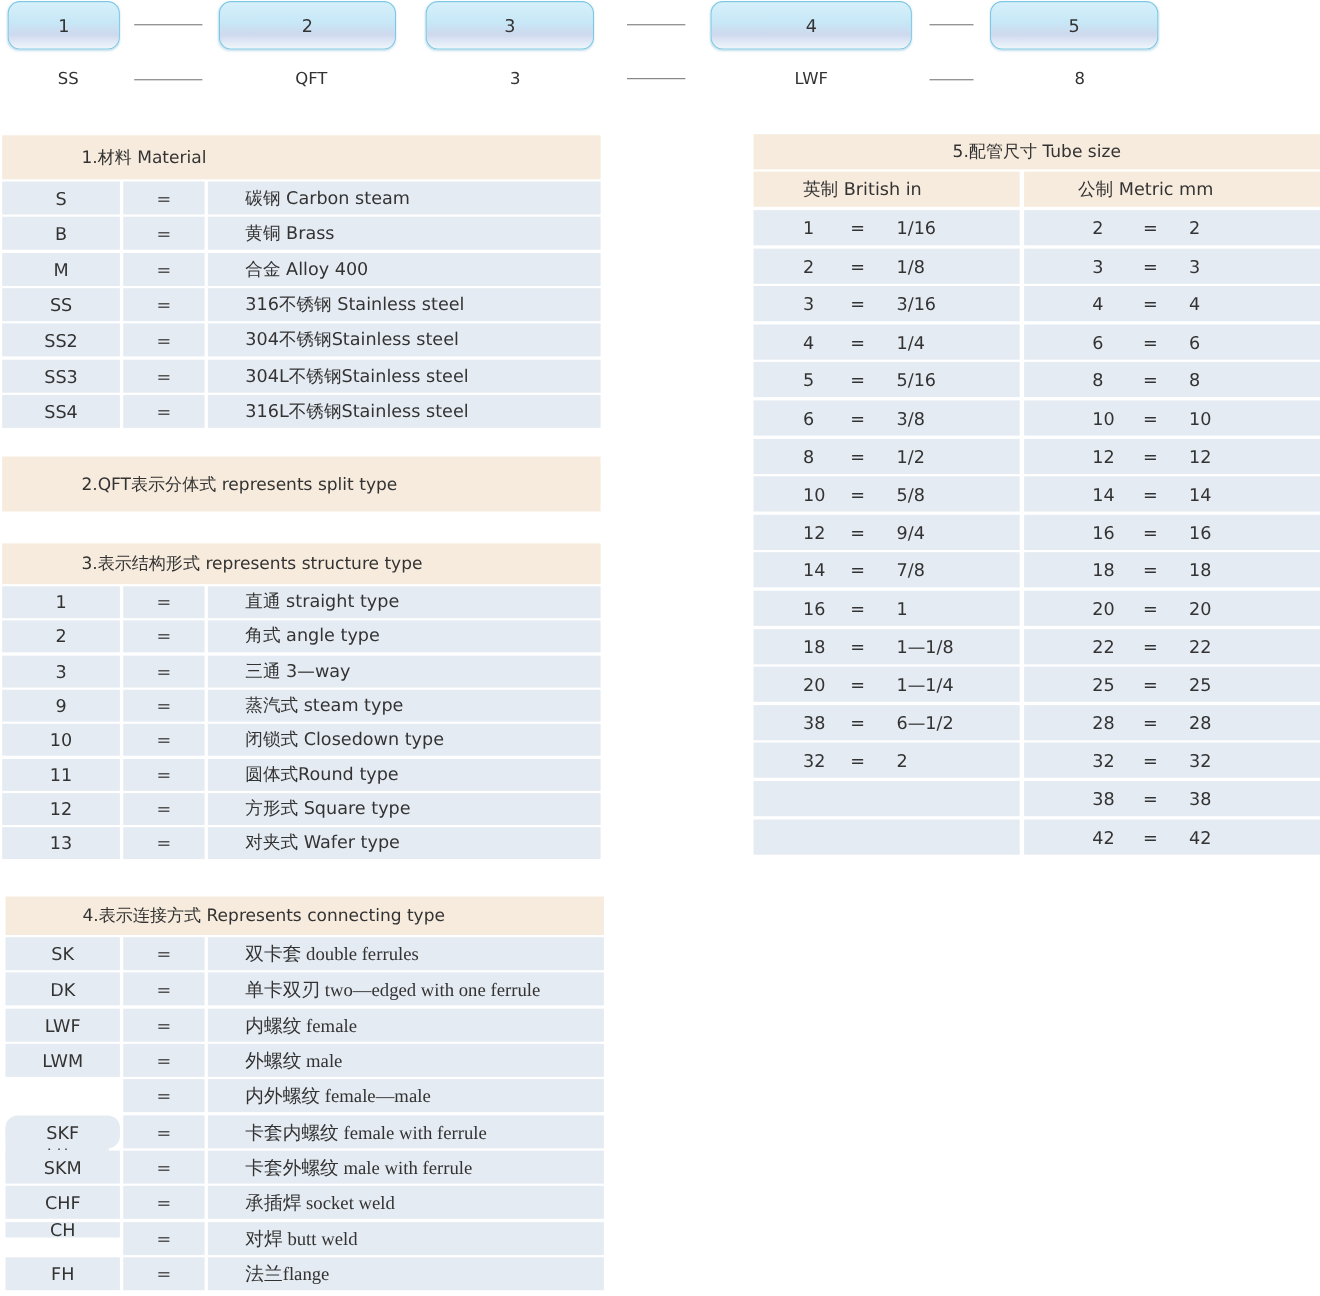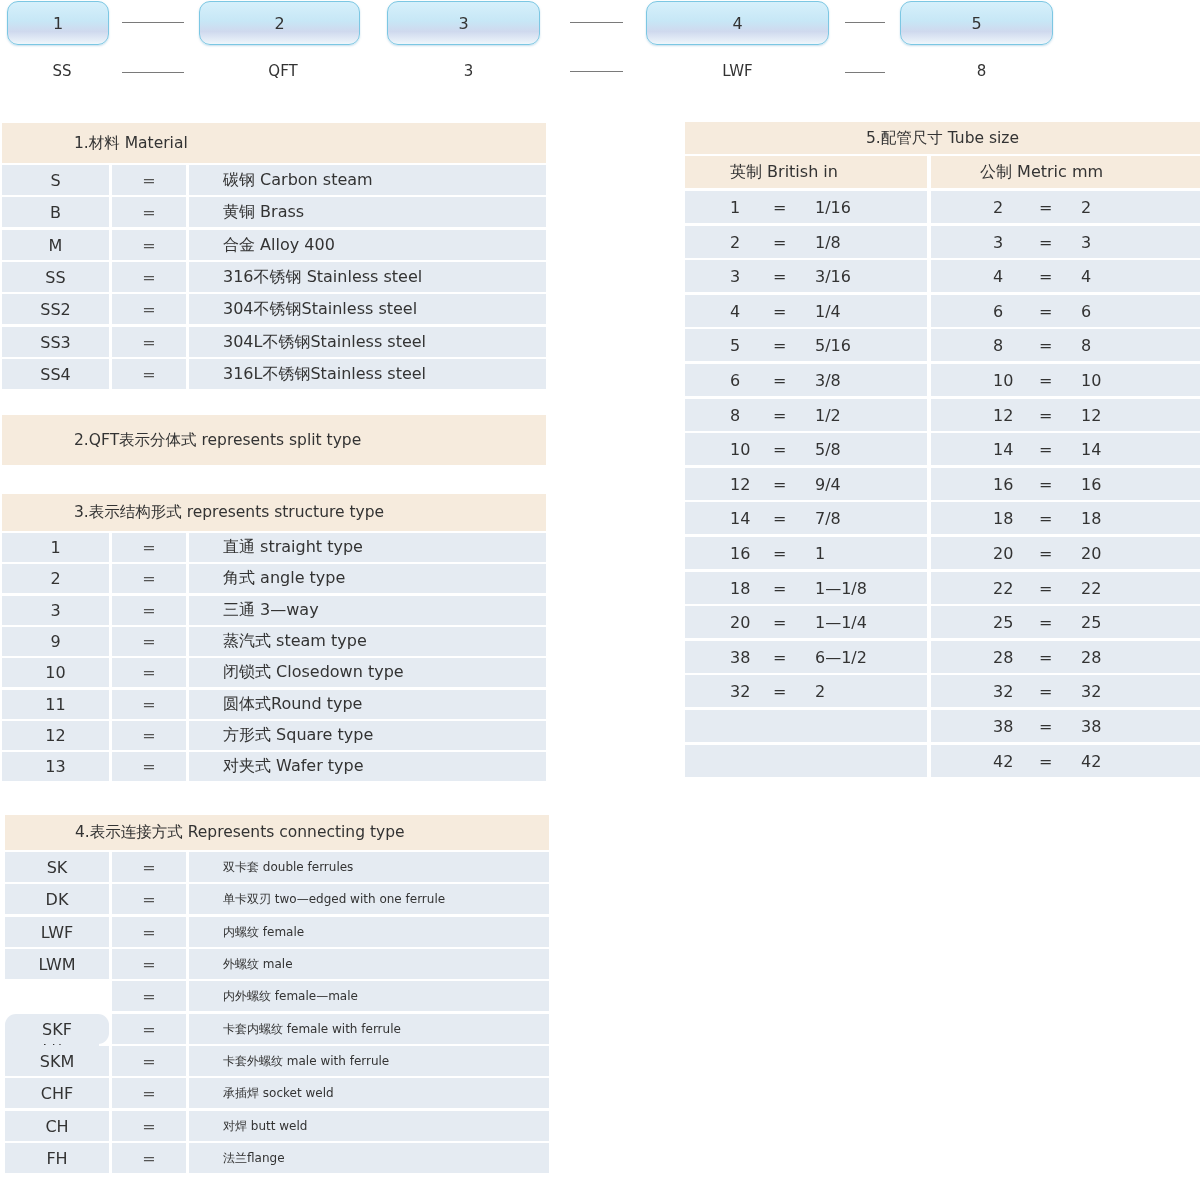--- a/index.html
+++ b/index.html
@@ -11,21 +11,21 @@
     box-shadow:0 1px 2px rgba(90,160,200,0.35);
     display:flex; align-items:center; justify-content:center; font-size:16px; color:#333; }
   .dash { position:absolute; height:1px; background:#7a7a7a; }
   .code-label { position:absolute; top:62px; font-size:15px; color:#333; text-align:center; }
   .hdr { position:absolute; background:#f6ebdd; font-size:15.5px; color:#333; display:flex; align-items:center; box-sizing:border-box; }
   .row { position:absolute; height:auto; }
   .cell { position:absolute; background:#e5ebf2; box-sizing:border-box; display:flex; align-items:center; font-size:16px; color:#333; }
   .c-code { justify-content:center; }
   .c-eq { justify-content:center; color:#555; }
   .c-desc { padding-left:34px; white-space:nowrap; }
-  .c-desc.sm { font-size:12px; }
+  .c-desc.sm { font-size:17px;font-family:Liberation Serif, serif; }
   .t5-title { justify-content:center; }
   .t5-sub { font-size:16px; }
   .pair { position:absolute; font-size:16px; color:#333; }
 </style>
 </head>
 <body>
 
 <div>
   <div class="stepbox" style="left:7px;width:102px;">
       <span>1</span>
@@ -182,21 +182,21 @@
         <div class="cell c-code" style="left:5px;top:1046px;width:104px;height:30px;">SKM</div>
         <div class="cell c-eq" style="left:112px;top:1046px;width:74px;height:30px;">=</div>
         <div class="cell c-desc sm" style="left:189px;top:1046px;width:360px;height:30px;">卡套外螺纹 male with ferrule</div>
       </div>
       <div class="row">
         <div class="cell c-code" style="left:5px;top:1078px;width:104px;height:30px;">CHF</div>
         <div class="cell c-eq" style="left:112px;top:1078px;width:74px;height:30px;">=</div>
         <div class="cell c-desc sm" style="left:189px;top:1078px;width:360px;height:30px;">承插焊 socket weld</div>
       </div>
       <div class="row">
-        <div class="cell c-code" style="left:5px;top:1111px;width:104px;height:30px;">CH</div>
+        <div class="cell c-code" style="left:5px;top:1111px;width:104px;height:14px;">CH</div>
         <div class="cell c-eq" style="left:112px;top:1111px;width:74px;height:30px;">=</div>
         <div class="cell c-desc sm" style="left:189px;top:1111px;width:360px;height:30px;">对焊 butt weld</div>
       </div>
       <div class="row">
         <div class="cell c-code" style="left:5px;top:1143px;width:104px;height:30px;">FH</div>
         <div class="cell c-eq" style="left:112px;top:1143px;width:74px;height:30px;">=</div>
         <div class="cell c-desc sm" style="left:189px;top:1143px;width:360px;height:30px;">法兰flange</div>
       </div>
     </div>
 </div>

